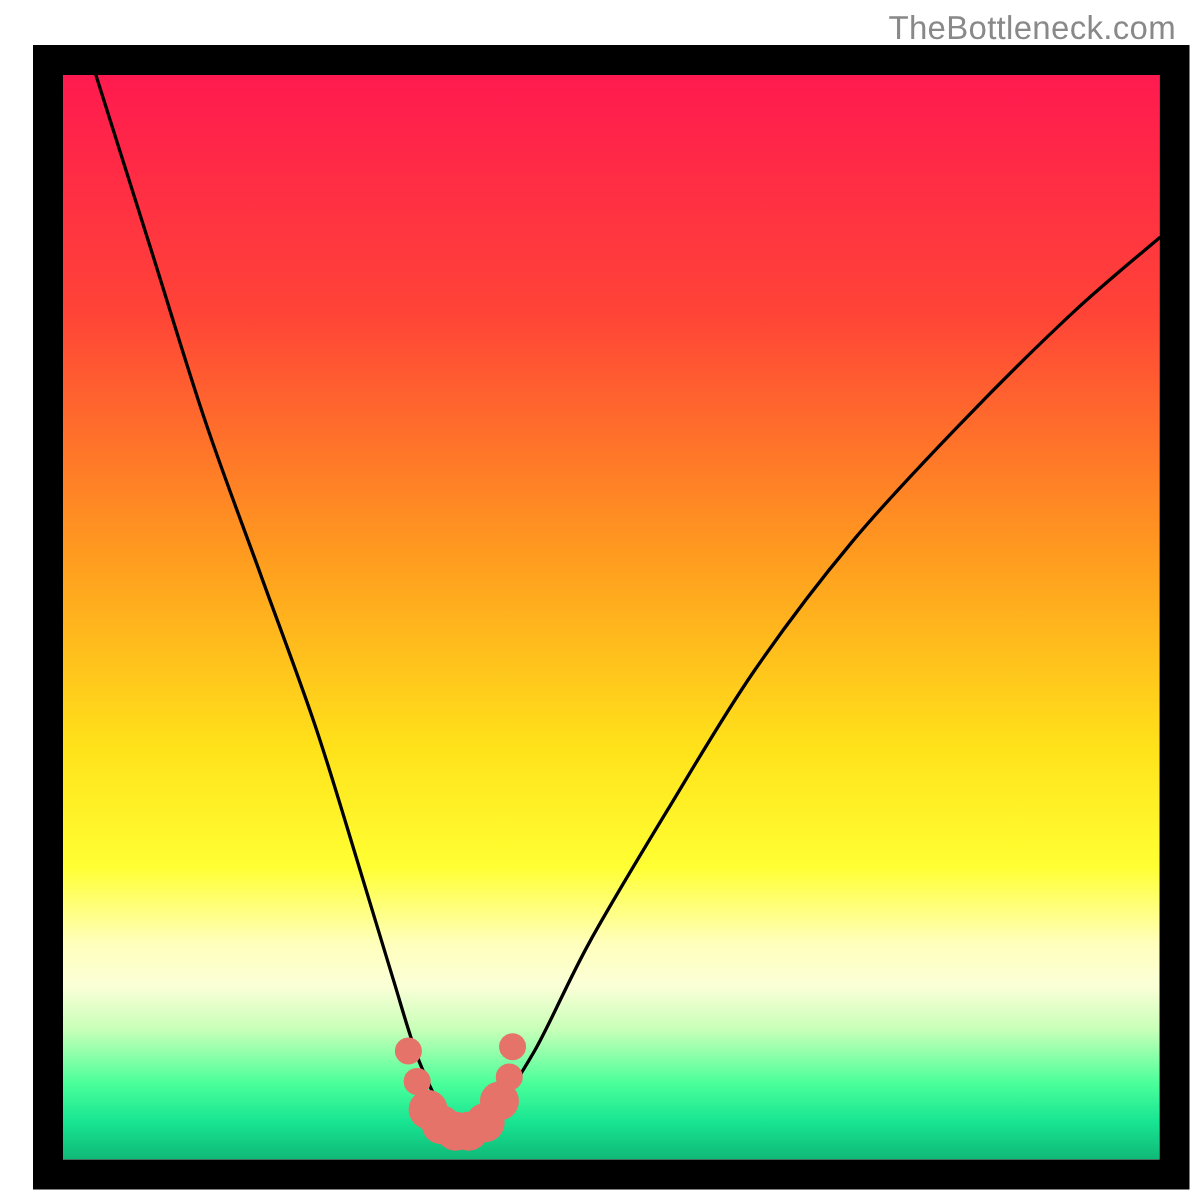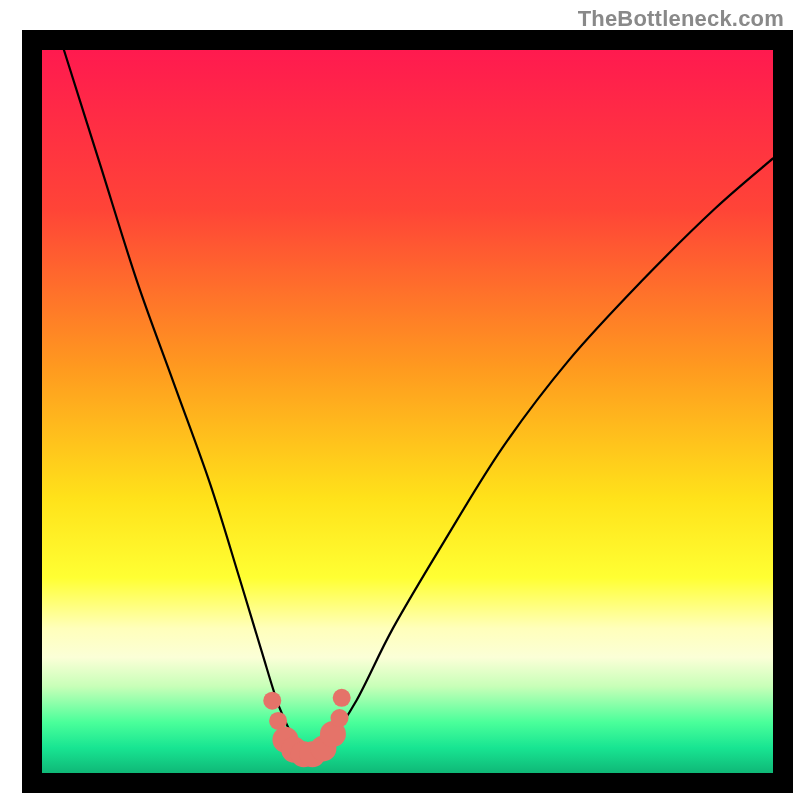--- a/index.html
+++ b/index.html
@@ -15,21 +15,21 @@
     position: relative;
     width: 800px;
     height: 800px;
   }
   .watermark {
     position: absolute;
     top: 6px;
     right: 16px;
     font-family: Arial, Helvetica, sans-serif;
     font-size: 22px;
-    font-weight: 700;
+    font-weight: 400;
     color: #898989;
     letter-spacing: 0.2px;
     z-index: 10;
   }
   svg {
     display: block;
   }
 </style>
 </head>
 <body>

